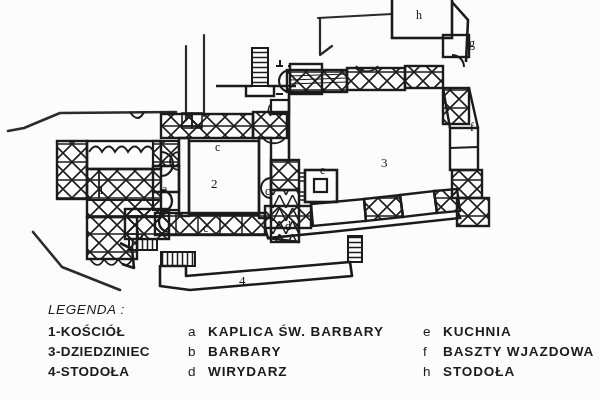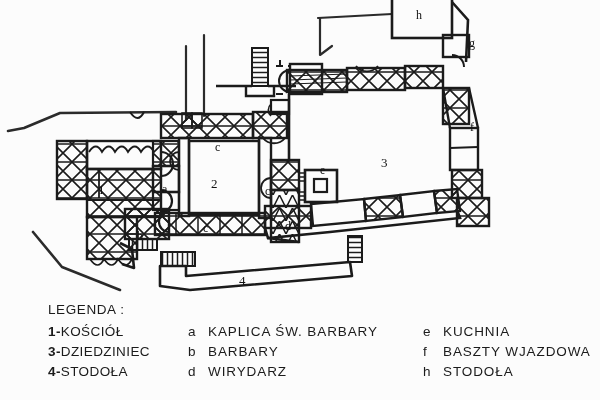--- a/index.html
+++ b/index.html
@@ -32,20 +32,21 @@
     height: 98px;
   }
   .legend-title {
     position: absolute;
     left: 0;
     top: 0;
     font-size: 13.5px;
     letter-spacing: 0.6px;
     color: #1b1b1b;
     white-space: nowrap;
+    font-style: italic;
   }
   .lg-col {
     position: absolute;
     top: 20px;
   }
   .lg-col-1 { left: 0px; }
   .lg-col-2 { left: 140px; }
   .lg-col-3 { left: 375px; }
   .lg-row {
     display: block;
@@ -55,25 +56,25 @@
     font-size: 13.5px;
     color: #1b1b1b;
     letter-spacing: 0.4px;
   }
   .lg-row .key {
     display: inline-block;
     width: 20px;
     font-weight: 700;
   }
   .lg-col-1 .lg-row .key { width: auto; font-weight: 700; }
-  .lg-row .txt { font-weight: 400; }
+  .lg-row .txt { font-weight: 700; }
   .lg-col-2 .lg-row .key,
   .lg-col-3 .lg-row .key { font-weight: 400; }
   .lg-col-2 .lg-row .txt,
-  .lg-col-3 .lg-row .txt { font-weight: 400; letter-spacing: 0.9px; }
+  .lg-col-3 .lg-row .txt { font-weight: 700; letter-spacing: 0.9px; }
   .plan-label {
     position: absolute;
     font-size: 12px;
     color: #111;
     font-family: "Liberation Serif", serif;
     white-space: nowrap;
   }
   .plan-label.num { font-size: 13px; }
 </style>
 </head>

